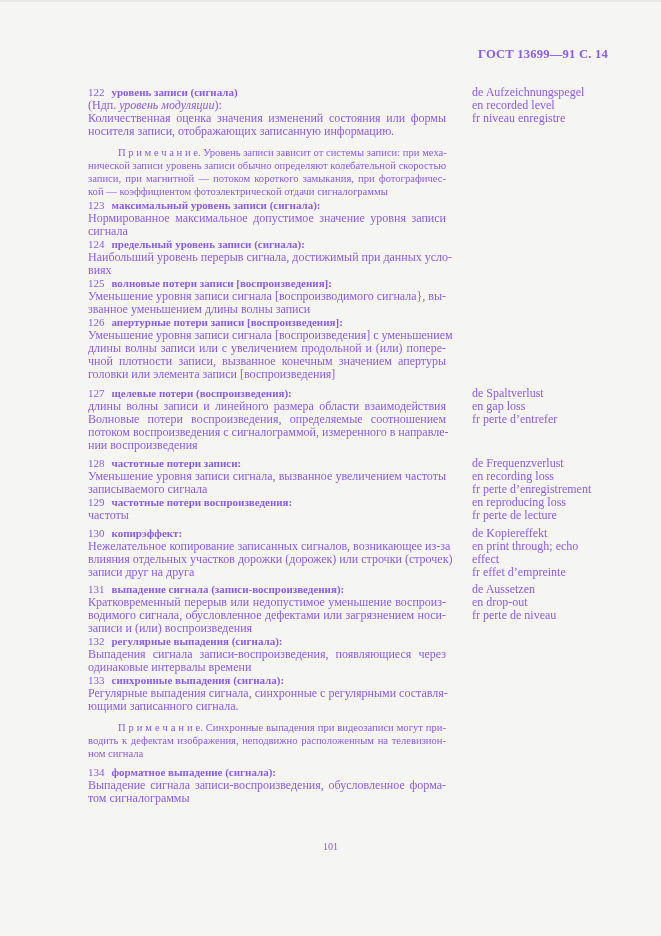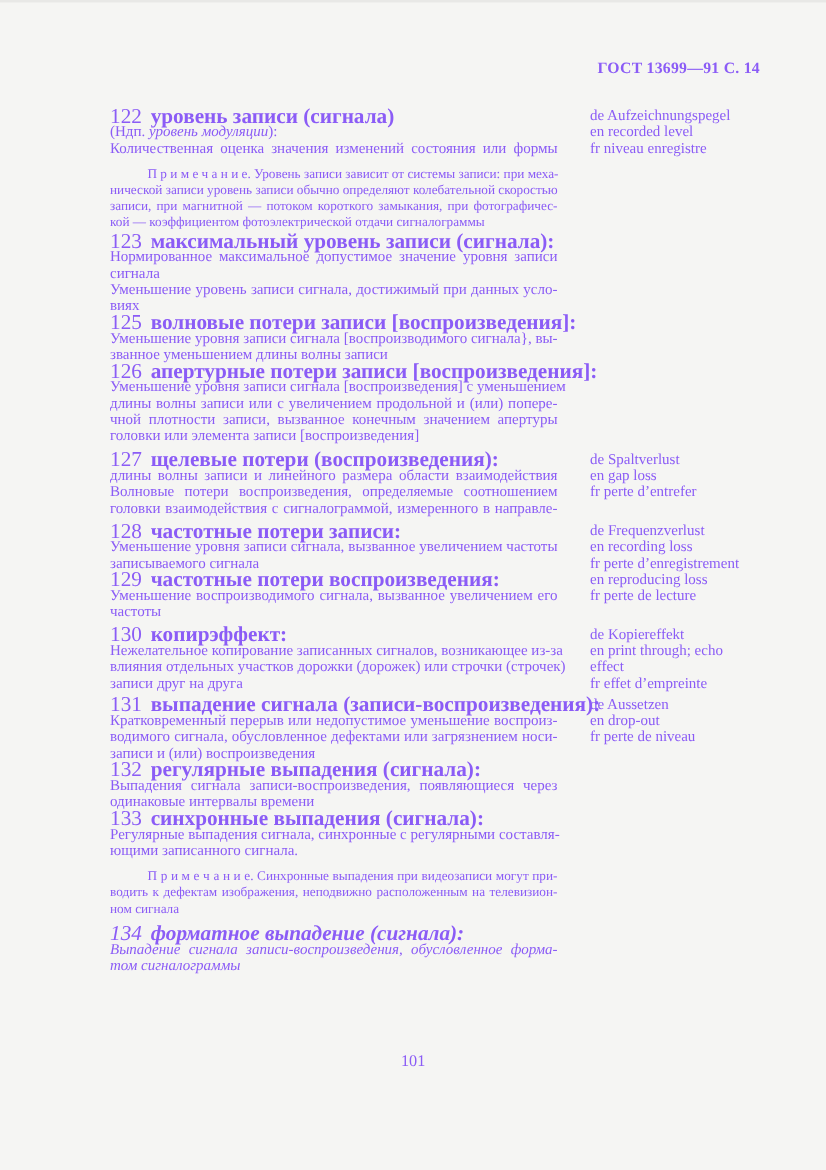--- a/index.html
+++ b/index.html
@@ -7,107 +7,109 @@
     position:relative;width:661px;height:936px;background:#f5f5f3;
     font-family:"Liberation Serif","DejaVu Serif",serif;color:#8b5cf6;
     overflow:hidden;margin:2px auto;
   }
   .header{
     position:absolute;left:478px;top:45px;font-weight:bold;font-size:12.6px;
     white-space:nowrap;letter-spacing:.2px;
   }
   .content{position:absolute;left:88px;top:84px;width:358px;}
   .entry{position:relative;}
-  .hline{font-size:17px;line-height:13px;white-space:nowrap;}
+  .hline{font-size:11px;line-height:13px;white-space:nowrap;}
   .num{font-weight:normal;padding-right:7px;}
   .term{font-weight:bold;}
   .line{font-size:12px;line-height:13px;white-space:nowrap;}
   .jl{text-align:justify;text-align-last:justify;}
   .it{font-style:italic;}
   .note{margin:8px 0 1px;}
   .note-line{font-size:10.6px;line-height:13px;white-space:nowrap;}
   .ind{text-indent:30px;}
   .trans{position:absolute;left:384px;top:0;width:195px;}
   .tline{font-size:12px;line-height:13px;white-space:nowrap;}
-  .pageno{position:absolute;top:839px;left:0;width:100%;text-align:center;font-size:13px;}
+  .pageno{position:absolute;top:839px;left:0;width:100%;text-align:center;font-size:10px;}
   
   .entry:nth-of-type(6){margin-top:6px;}   
   .entry:nth-of-type(7){margin-top:5px;}   
   .entry:nth-of-type(9){margin-top:5px;}   
   .entry:nth-of-type(10){margin-top:4px;}  
-  .entry:nth-of-type(13){margin-top:6px;font-style:italic;}  
+  .entry:nth-of-type(13){margin-top:6px;}  
   .entry:nth-of-type(12) .note{margin-bottom:6px;}
 </style>
 </head>
 <body>
 
 <div class="page">
   <div class="header">ГОСТ 13699—91 С. 14</div>
   <main class="content" id="content">
       <section class="entry">
         <div class="hline"><span class="num">122</span><span class="term">уровень записи (сигнала)</span></div>
         <div class="line"><span>(Ндп. </span><span class="it">уровень модуляции</span><span>):</span></div>
         <div class="line jl">Количественная оценка значения изменений состояния или формы</div>
+        <div class="line">носителя записи, отображающих записанную информацию.</div>
         <div class="note">
           <div class="note-line ind jl">П р и м е ч а н и е.  Уровень записи зависит от системы записи: при меха-</div>
           <div class="note-line jl">нической записи уровень записи обычно определяют колебательной скоростью</div>
           <div class="note-line jl">записи, при магнитной — потоком короткого замыкания, при фотографичес-</div>
           <div class="note-line">кой — коэффициентом фотоэлектрической отдачи сигналограммы</div>
         </div>
         <div class="trans">
           <div class="tline">de Aufzeichnungspegel</div>
           <div class="tline">en recorded level</div>
           <div class="tline">fr niveau enregistre</div>
         </div>
       </section>
       <section class="entry">
         <div class="hline"><span class="num">123</span><span class="term">максимальный уровень записи (сигнала):</span></div>
         <div class="line jl">Нормированное максимальное допустимое значение уровня записи</div>
         <div class="line">сигнала</div>
       </section>
       <section class="entry">
-        <div class="line jl">Уменьшение уровень записи сигнала, достижимый при данных усло-</div>
+        <div class="hline"><span class="num">124</span><span class="term">предельный уровень записи (сигнала):</span></div>
+        <div class="line jl">Наибольший уровень перерыв сигнала, достижимый при данных усло-</div>
         <div class="line">виях</div>
       </section>
       <section class="entry">
         <div class="hline"><span class="num">125</span><span class="term">волновые потери записи [воспроизведения]:</span></div>
         <div class="line jl">Уменьшение уровня записи сигнала [воспроизводимого сигнала}, вы-</div>
         <div class="line">званное уменьшением длины волны записи</div>
       </section>
       <section class="entry">
         <div class="hline"><span class="num">126</span><span class="term">апертурные потери записи [воспроизведения]:</span></div>
         <div class="line jl">Уменьшение уровня записи сигнала [воспроизведения] с уменьшением</div>
         <div class="line jl">длины волны записи или с увеличением продольной и (или) попере-</div>
         <div class="line jl">чной плотности записи, вызванное конечным значением апертуры</div>
         <div class="line">головки или элемента записи [воспроизведения]</div>
       </section>
       <section class="entry">
         <div class="hline"><span class="num">127</span><span class="term">щелевые потери (воспроизведения):</span></div>
         <div class="line jl">длины волны записи и линейного размера области взаимодействия</div>
         <div class="line jl">Волновые потери воспроизведения, определяемые соотношением</div>
-        <div class="line jl">головки взаимодействия с сигналограммой, измеренного в направле-</div>
+        <div class="line jl">потоком воспроизведения с сигналограммой, измеренного в направле-</div>
+        <div class="line">нии воспроизведения</div>
         <div class="trans">
           <div class="tline">de Spaltverlust</div>
           <div class="tline">en gap loss</div>
           <div class="tline">fr perte d’entrefer</div>
         </div>
       </section>
       <section class="entry">
         <div class="hline"><span class="num">128</span><span class="term">частотные потери записи:</span></div>
         <div class="line jl">Уменьшение уровня записи сигнала, вызванное увеличением частоты</div>
         <div class="line">записываемого сигнала</div>
         <div class="trans">
           <div class="tline">de Frequenzverlust</div>
           <div class="tline">en recording loss</div>
           <div class="tline">fr perte d’enregistrement</div>
         </div>
       </section>
       <section class="entry">
         <div class="hline"><span class="num">129</span><span class="term">частотные потери воспроизведения:</span></div>
-        <div class="line jl">Уменьшение воспроизводимого сигнала, вызванное увеличением его</div>
         <div class="line">частоты</div>
         <div class="trans">
           <div class="tline">en reproducing loss</div>
           <div class="tline">fr perte de lecture</div>
         </div>
       </section>
       <section class="entry">
         <div class="hline"><span class="num">130</span><span class="term">копирэффект:</span></div>
         <div class="line jl">Нежелательное копирование записанных сигналов, возникающее из-за</div>
         <div class="line jl">влияния отдельных участков дорожки (дорожек) или строчки (строчек)</div>

